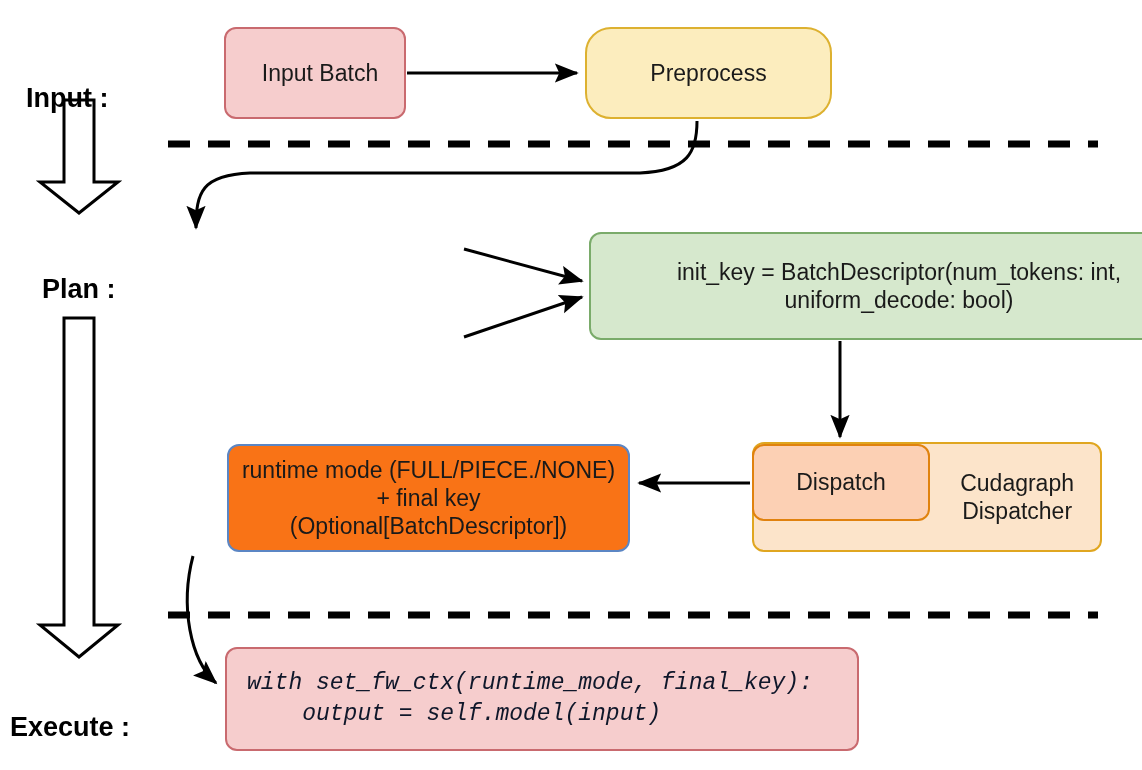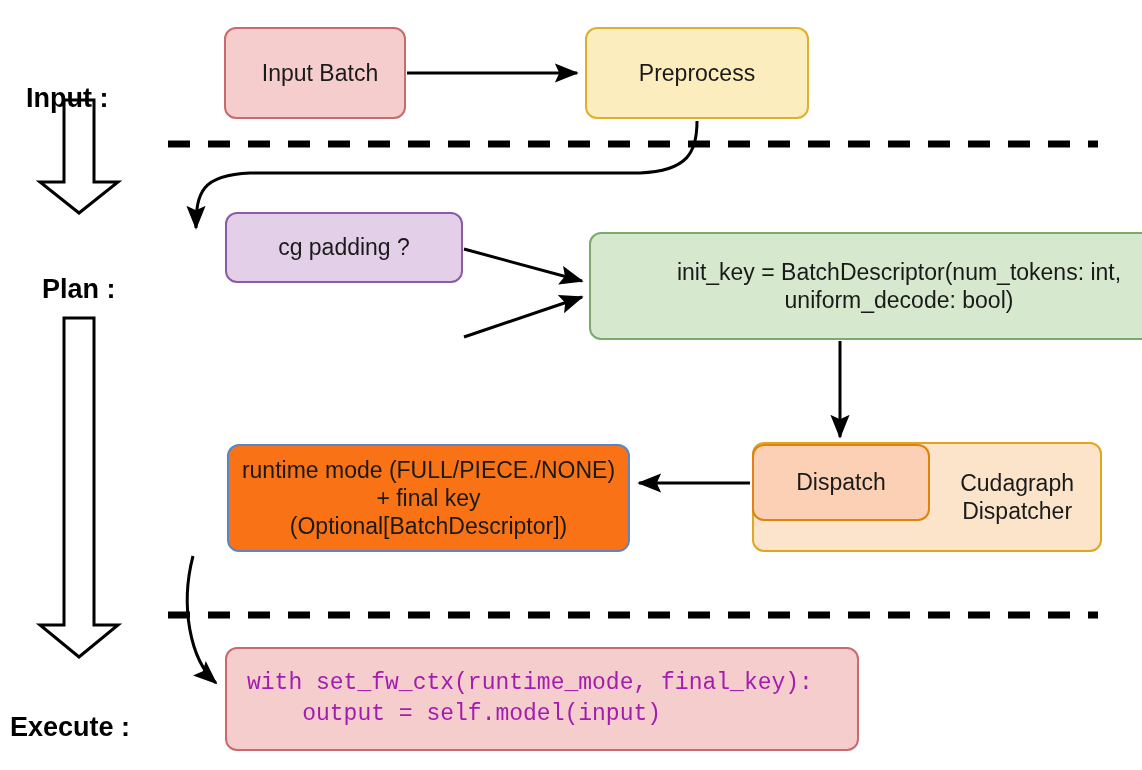--- a/index.html
+++ b/index.html
@@ -48,21 +48,22 @@
     line-height: 1.22;
     padding: 4px 10px;
   }
   .node.mono {
     font-family: "Liberation Mono", "DejaVu Sans Mono", monospace;
     font-size: 23px;
     text-align: left;
     justify-content: flex-start;
     white-space: pre;
     line-height: 1.35;
-    color: #a21caf;
+    color: #0f172a;
+    font-style: italic;
   }
   .node-pink {
     background: #f6cdcd;
     border-color: #c96a6f;
     padding-left: 20px;
   }
   .node-yellow {
     background: #fcedbe;
     border-color: #ddb130;
   }
@@ -119,23 +120,22 @@
     <path d="M64,100 L94,100 L94,182 L118,182 L79,213 L40,182 L64,182 Z" fill="#ffffff" stroke="#000000" stroke-width="3" stroke-linejoin="miter"></path>
     <path d="M64,318 L94,318 L94,625 L118,625 L79,657 L40,625 L64,625 Z" fill="#ffffff" stroke="#000000" stroke-width="3" stroke-linejoin="miter"></path>
   </svg>
 
   <div class="stage-label" style="left:26px; top:43px;">Input :</div>
   <div class="stage-label" style="left:42px; top:234px;">Plan :</div>
   <div class="stage-label" style="left:10px; top:672px;">Execute :</div>
 
   <div class="node node-pink" style="left:224px; top:27px; width:182px; height:92px;">Input Batch</div>
 
-  <div class="node node-yellow" style="left:585px; top:27px; width:224px; height:92px;">Preprocess</div>
+  <div class="node node-yellow" style="left:585px; top:27px; width:247px; height:92px;border-radius:26px;">Preprocess</div>
 
-  <div class="node node-purple" style="left:225px; top:212px; width:238px; height:71px;">cg padding ?</div>
 
 
   <div class="node node-green" style="left:589px; top:232px; width:620px; height:108px; white-space:pre-line;">init_key = BatchDescriptor(num_tokens: int,
 uniform_decode: bool)</div>
 
   <div class="node node-orange-outer" style="left:752px; top:442px; width:350px; height:110px; white-space:pre-line; justify-content:flex-end; padding-right:26px;">Cudagraph
 Dispatcher</div>
 
   <div class="node node-orange-inner" style="left:752px; top:444px; width:178px; height:77px;">Dispatch</div>
 

